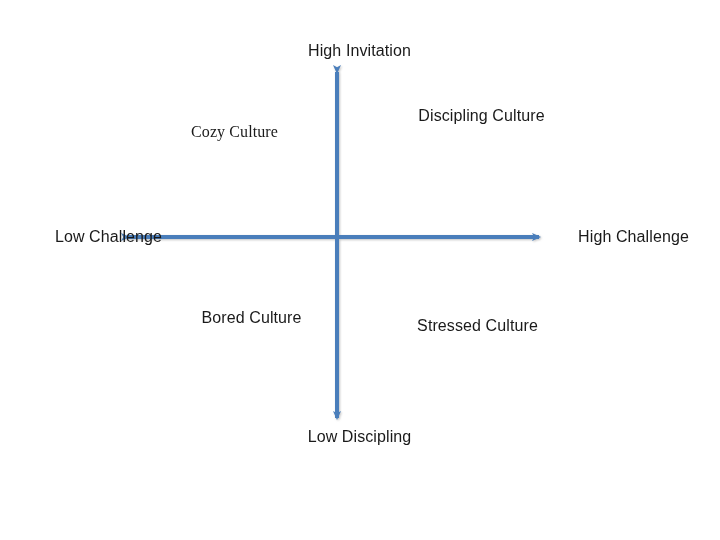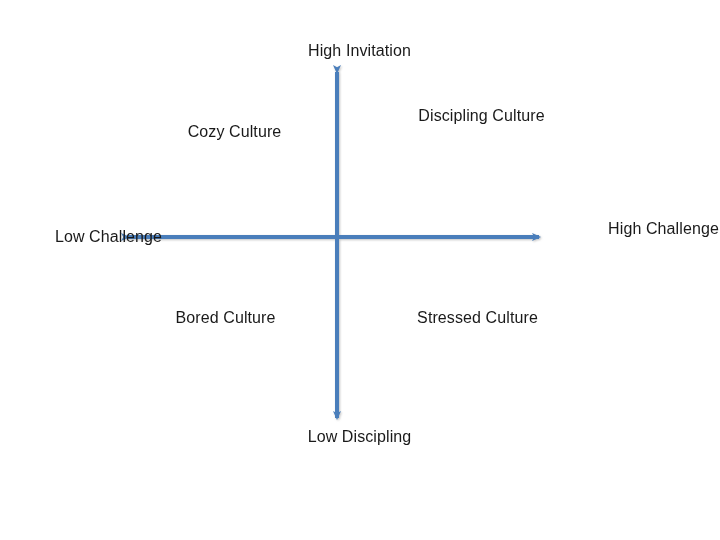--- a/index.html
+++ b/index.html
@@ -64,23 +64,23 @@
 
     <line class="axis-line" x1="128" y1="237" x2="539" y2="237" marker-start="url(#arrow)" marker-end="url(#arrow)"></line>
   </svg>
 
   <div class="label" style="left:337px; top:51px;">High Invitation</div>
 
   <div class="label" style="left:337px; top:437px;">Low Discipling</div>
 
   <div class="label" style="left:61px; top:237px;margin-left:25px;">Low Challenge</div>
 
-  <div class="label" style="left:611px; top:229px;margin-left:30px;">High Challenge</div>
+  <div class="label" style="left:611px; top:237px;">High Challenge</div>
 
-  <div class="label" style="left:212px; top:132px;">Cozy Culture</div>
+  <div class="label" style="left:212px; top:132px;font-family:Liberation Serif, serif;">Cozy Culture</div>
 
   <div class="label" style="left:459px; top:116px;">Discipling Culture</div>
 
-  <div class="label" style="left:203px; top:318px;">Bored Culture</div>
+  <div class="label" style="left:229px; top:318px;">Bored Culture</div>
 
-  <div class="label" style="left:455px; top:318px;">Stressed Culture</div>
+  <div class="label" style="left:455px; top:326px;">Stressed Culture</div>
 
 </div>
 
 </body></html>

